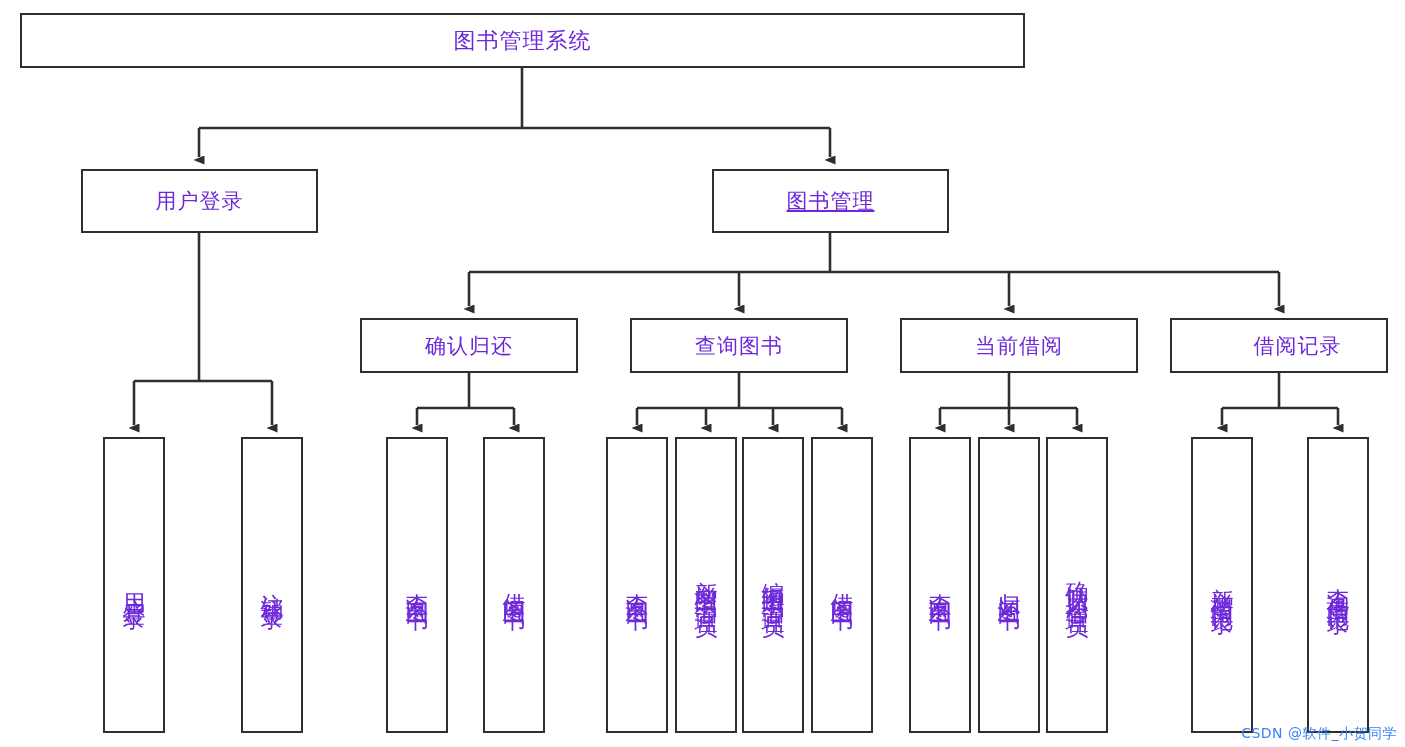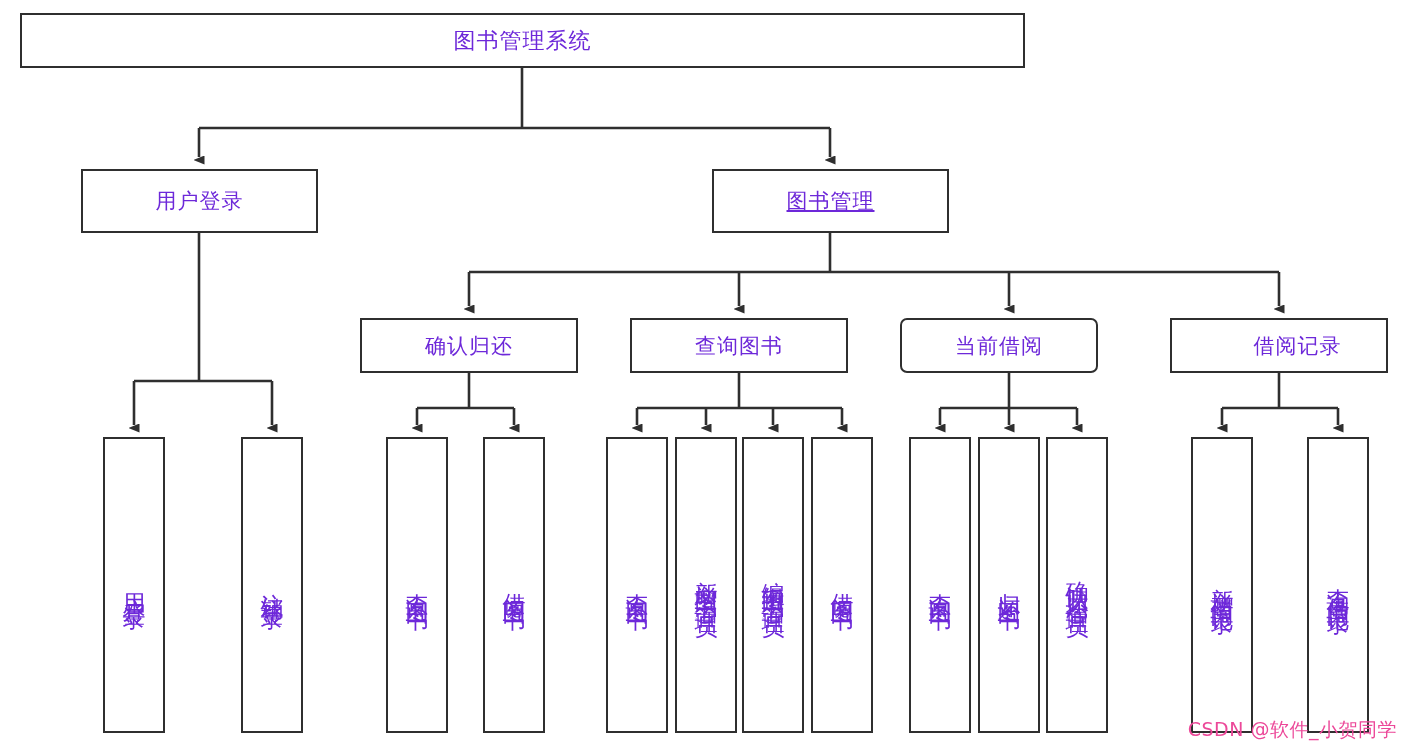--- a/index.html
+++ b/index.html
@@ -41,22 +41,22 @@
     text-orientation:upright;
     letter-spacing:5px;
     line-height:1;
     white-space:nowrap;
     display:block;
   }
   .watermark{
     position:absolute;
     right:8px;
     bottom:4px;
-    font-size:19px;
-    color:#ec4899;
+    font-size:14px;
+    color:#3b82f6;
     white-space:nowrap;
     z-index:5;
     letter-spacing:0.5px;
     margin-top:28px;
   }
 </style>
 </head>
 <body>
 
 <div id="canvas">
@@ -121,21 +121,21 @@
   <div class="node h" style="left:712px;top:169px;width:237px;height:64px;text-decoration:underline;">
     <span>图书管理</span>
   </div>
 
   <div class="node h" style="left:360px;top:318px;width:218px;height:55px;">
     <span>确认归还</span>
   </div>
   <div class="node h" style="left:630px;top:318px;width:218px;height:55px;">
     <span>查询图书</span>
   </div>
-  <div class="node h" style="left:900px;top:318px;width:198px;height:55px;border-radius:7px;">
+  <div class="node h" style="left:900px;top:318px;width:238px;height:55px;">
     <span>当前借阅</span>
   </div>
   <div class="node h" style="left:1170px;top:318px;width:218px;height:55px;padding-left:37px;">
     <span>借阅记录</span>
   </div>
 
   <div class="node v" style="left:103px;top:437px;width:62px;height:296px;">
     <span class="vtext">用户登录</span>
   </div>
   <div class="node v" style="left:241px;top:437px;width:62px;height:296px;">

